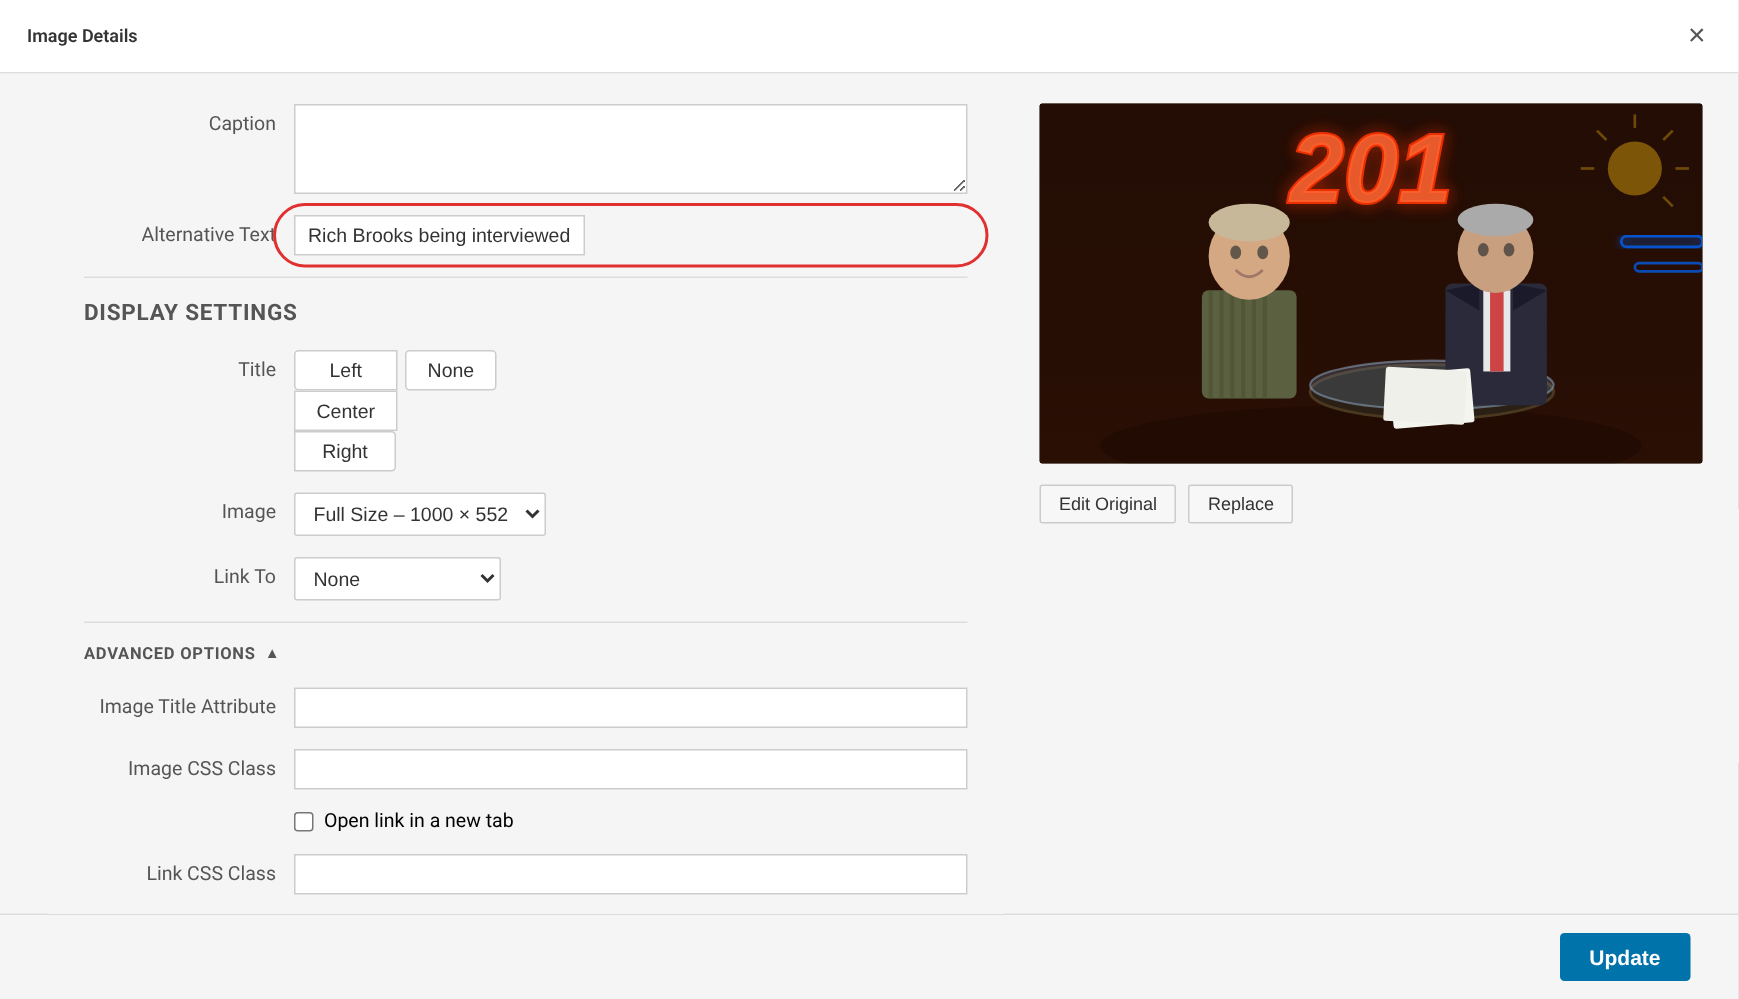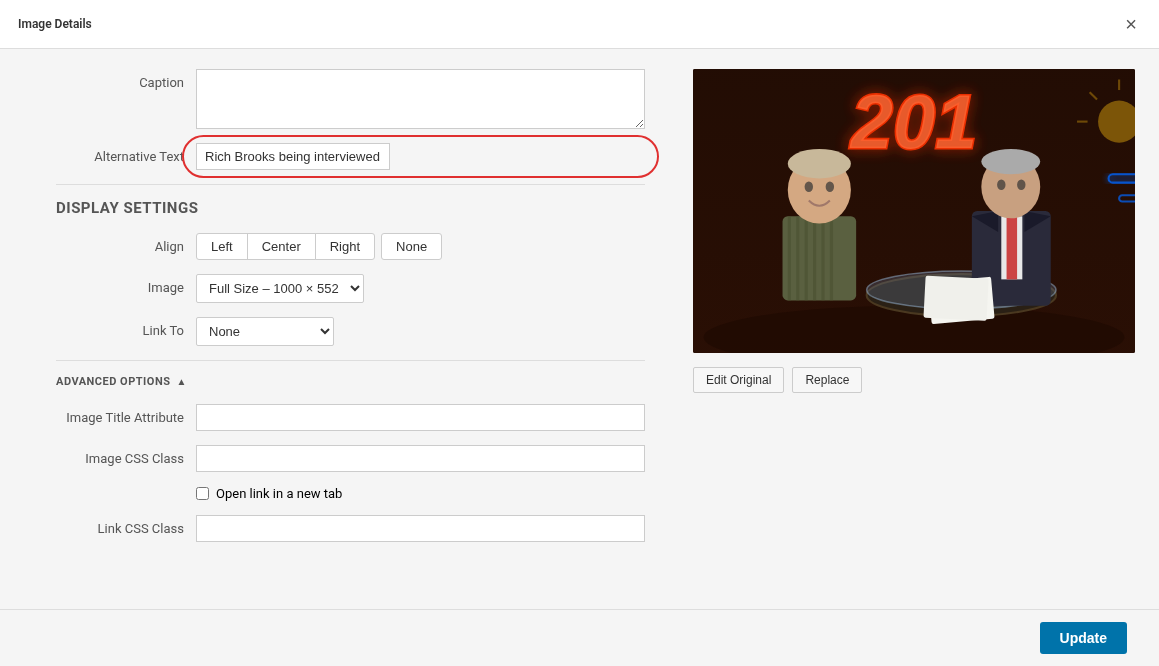--- a/index.html
+++ b/index.html
@@ -120,20 +120,21 @@
       font-size: 15px;
       font-weight: 700;
       color: #555;
       letter-spacing: 0.5px;
       text-transform: uppercase;
       margin-bottom: 16px;
     }
     .align-group {
       display: flex;
       gap: 0;
+      flex-direction: column;
     }
     .align-btn {
       border: 1px solid #ccc;
       background: #fff;
       padding: 5px 14px;
       font-size: 13px;
       cursor: pointer;
       color: #333;
       margin-right: -1px;
     }
@@ -207,21 +208,21 @@
       border: none;
       padding: 8px 20px;
       font-size: 14px;
       font-weight: 600;
       border-radius: 3px;
       cursor: pointer;
     }
     
     .photo-placeholder {
       width: 100%;
-      height: 284px;
+      height: 240px;
       background: #1a0a05;
       position: relative;
       overflow: hidden;
       border-radius: 2px;
       margin-bottom: 14px;
     }
   </style>
 </head>
 <body>
 
@@ -248,21 +249,21 @@
             <div class="alt-text-highlight"></div>
             <input type="text" class="form-input" value="Rich Brooks being interviewed on TV" style="">
           </div>
         </div>
 
         <hr class="section-divider">
 
         <div class="section-title">DISPLAY SETTINGS</div>
 
         <div class="form-row">
-          <label class="form-label">Align</label>
+          <label class="form-label">Title</label>
           <div class="align-group">
             <button class="align-btn">Left</button>
             <button class="align-btn">Center</button>
             <button class="align-btn">Right</button>
           </div>
           <button class="none-btn">None</button>
         </div>
 
         <div class="form-row">
           <label class="form-label">Image</label>

